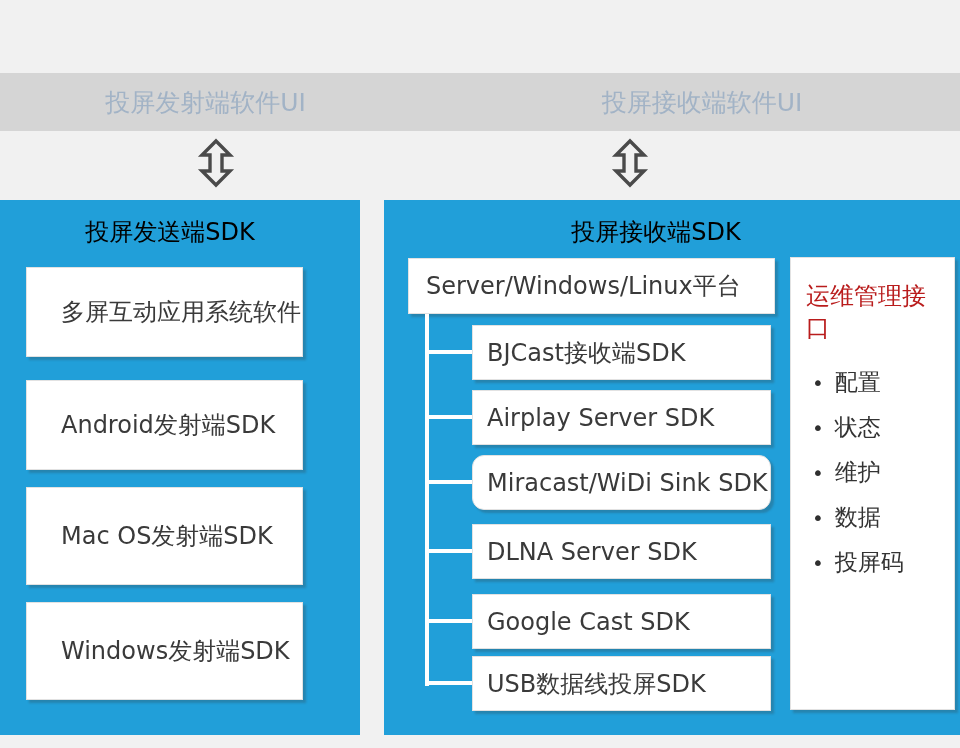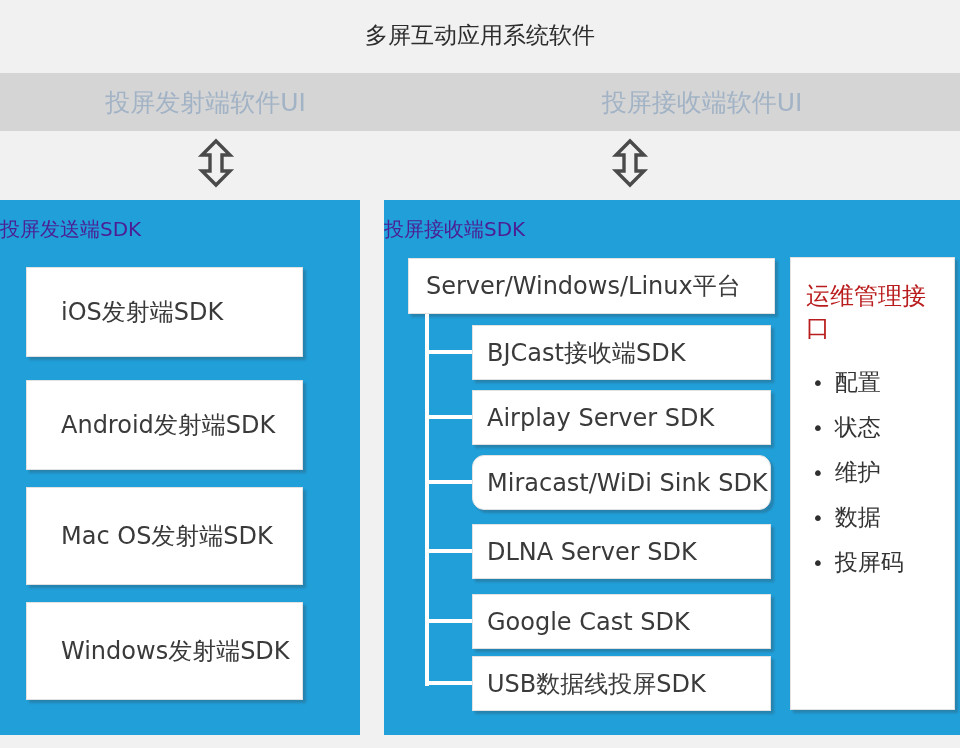--- a/index.html
+++ b/index.html
@@ -25,21 +25,21 @@
   .arrow.a-left  { left:196px; }
   .arrow.a-right { left:610px; }
   
   .panel {
     position:absolute; top:200px; height:535px; background:#219fd9;
   }
   .panel.p-left  { left:0;   width:360px; }
   .panel.p-right { left:384px; width:576px; }
   .panel-header {
     position:absolute; top:16px; left:0; right:0;
-    text-align:left; color:#4c1d95; font-size:20px; box-sizing:border-box;
+    text-align:center; color:#000000; font-size:24px; box-sizing:border-box;
   }
   .panel.p-left  .panel-header { padding-right:20px; }
   .panel.p-right .panel-header { padding-right:32px; }
   
   .wbox {
     position:absolute; background:#ffffff;
     border:1px solid #e2e2e2; box-sizing:border-box;
     box-shadow:3px 3px 2px rgba(50,50,50,0.25);
     display:flex; align-items:center;
     font-size:24px; color:#3a3a3a;
@@ -71,40 +71,39 @@
     display:flex; align-items:center; height:45px;
     font-size:23px; color:#333333;
   }
   .ops-list .dot { font-size:20px; margin-right:11px; color:#2f2f2f; }
 </style>
 </head>
 <body>
 
 <div class="stage">
 
-  <div class="title">多屏互动应用系统软件</div>
 
   <div class="ui-bar left">
     <span>投屏发射端软件UI</span>
   </div>
   <div class="ui-bar right">
     <span>投屏接收端软件UI</span>
   </div>
 
   <svg class="arrow a-left" viewBox="0 0 40 50">
     <path d="M20 3 L34 17 H26 V33 H34 L20 47 L6 33 H14 V17 H6 Z" fill="none" stroke="#4a4a4a" stroke-width="3.4" stroke-linejoin="miter"></path>
   </svg>
   <svg class="arrow a-right" viewBox="0 0 40 50">
     <path d="M20 3 L34 17 H26 V33 H34 L20 47 L6 33 H14 V17 H6 Z" fill="none" stroke="#4a4a4a" stroke-width="3.4" stroke-linejoin="miter"></path>
   </svg>
 
   <div class="panel p-left">
     <div class="panel-header">投屏发送端SDK</div>
     <div class="wbox lb lb1">
-      <span>iOS发射端SDK</span>
+      <span>多屏互动应用系统软件</span>
     </div>
     <div class="wbox lb lb2">
       <span>Android发射端SDK</span>
     </div>
     <div class="wbox lb lb3">
       <span>Mac OS发射端SDK</span>
     </div>
     <div class="wbox lb lb4">
       <span>Windows发射端SDK</span>
     </div>

